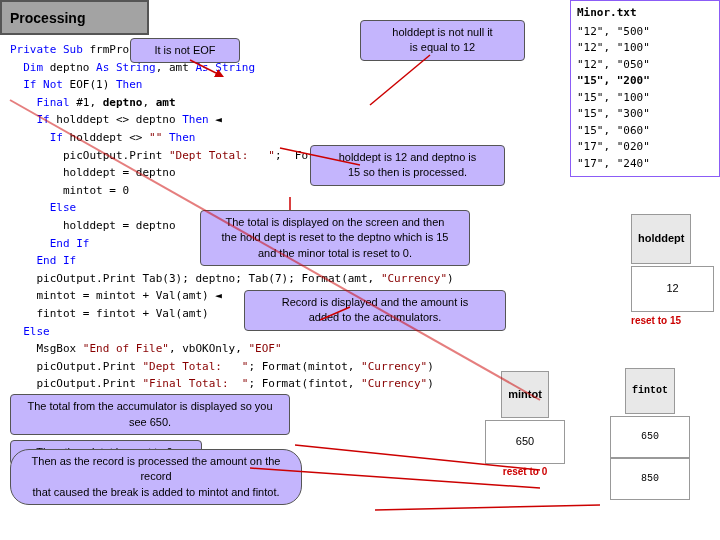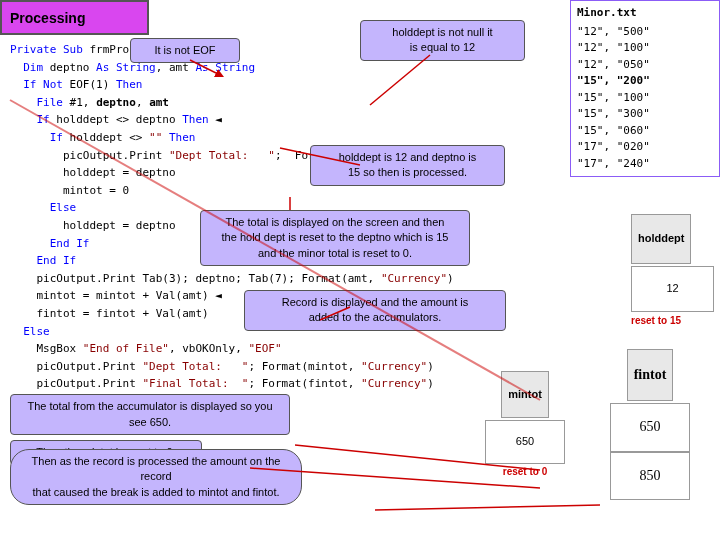--- a/index.html
+++ b/index.html
@@ -11,21 +11,21 @@
       overflow: hidden;
       position: relative;
       font-size: 12px;
     }
 
     
     #title-bar {
       position: absolute;
       top: 0; left: 0;
       width: 149px; height: 35px;
-      background: #d946ef;
+      background: #a3a3a3;
       border: 2px solid #555;
       display: flex;
       align-items: center;
       padding-left: 8px;
       font-weight: bold;
       font-size: 14px;
       z-index: 10;
     }
 
     
@@ -95,22 +95,22 @@
     
     #mintot-panel {
       position: absolute;
       font-family: Arial, sans-serif;
       font-size: 11px;
       text-align: center;
       line-height: 1.6;
     }
     #fintot-panel {
       position: absolute;
-      font-family: Liberation Serif, serif;
-      font-size: 14px;
+      font-family: Liberation Mono, monospace;
+      font-size: 10px;
       text-align: center;
       line-height: 1.6;
     }
 
     .panel-label {
       font-weight: bold;
       background: #e8e8e8;
       border: 1px solid #999;
       padding: 14px 6px;
       display: inline-block;
@@ -156,21 +156,21 @@
   <div>"15", "300"</div>
   <div>"15", "060"</div>
   <div>"17", "020"</div>
   <div>"17", "240"</div>
 </div>
 
 <div id="code-area">
   <div class="code-line"><span class="kw">Private Sub</span> frmProcess_Click()</div>
   <div class="code-line">  <span class="kw">Dim</span> deptno <span class="kw">As String</span>, amt <span class="kw">As String</span></div>
   <div class="code-line">  <span class="kw">If Not</span> EOF(1) <span class="kw">Then</span></div>
-  <div class="code-line">    <span class="kw">File</span> #1, <strong>deptno</strong>, <strong>amt</strong></div>
+  <div class="code-line">    <span class="kw">Final</span> #1, <strong>deptno</strong>, <strong>amt</strong></div>
   <div class="code-line">    <span class="kw">If</span> holddept &lt;&gt; deptno <span class="kw">Then</span> ◄</div>
   <div class="code-line">      <span class="kw">If</span> holddept &lt;&gt; <span class="str">""</span> <span class="kw">Then</span></div>
   <div class="code-line">        picOutput.Print <span class="str">"Dept Total:   "</span>;  Format(mintot, <span class="str">"Currency"</span>)</div>
   <div class="code-line">        holddept = deptno</div>
   <div class="code-line">        mintot = 0</div>
   <div class="code-line">      <span class="kw">Else</span></div>
   <div class="code-line">        holddept = deptno</div>
   <div class="code-line">      <span class="kw">End If</span></div>
   <div class="code-line">    <span class="kw">End If</span></div>
   <div class="code-line">    picOutput.Print Tab(3); deptno; Tab(7); Format(amt, <span class="str">"Currency"</span>)</div>

